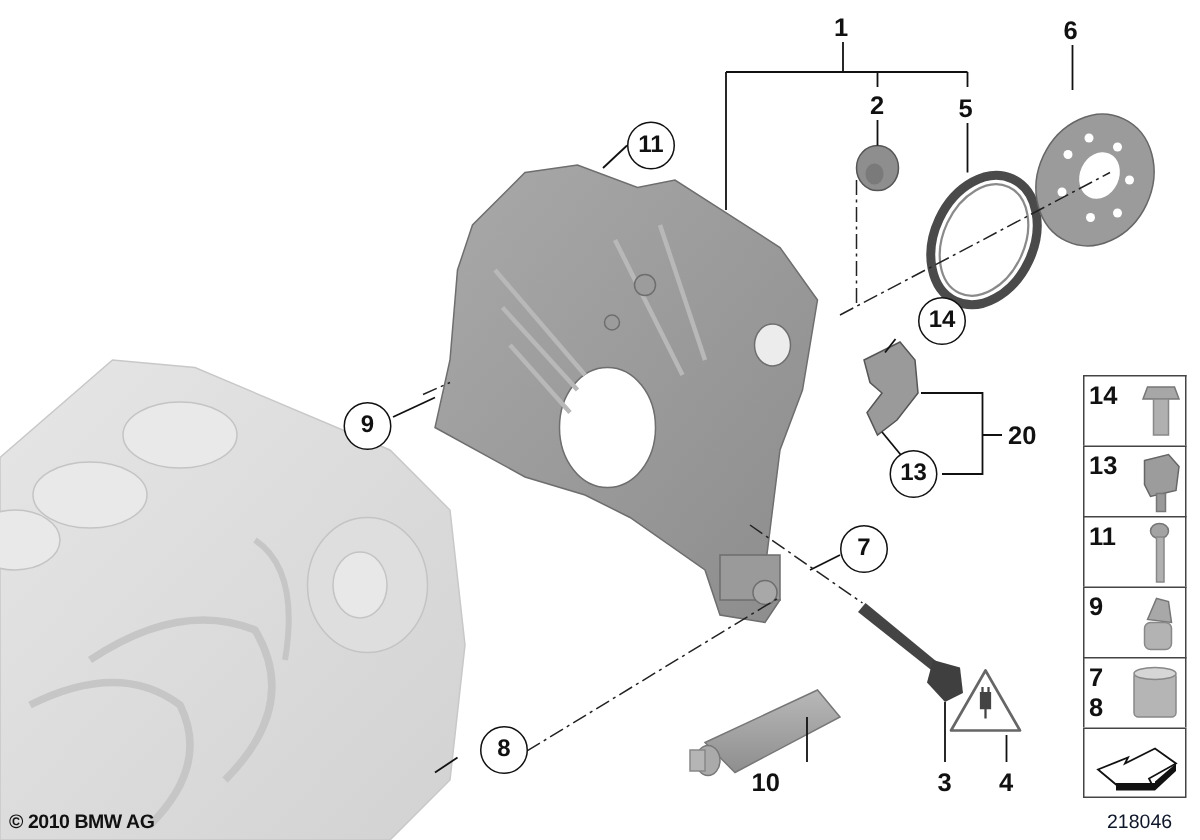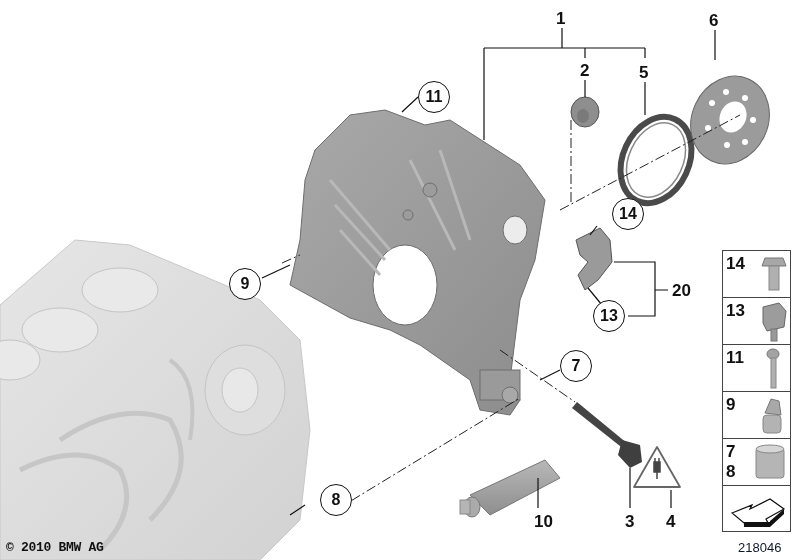--- a/index.html
+++ b/index.html
@@ -1,20 +1,20 @@
 <!DOCTYPE html>
 <html><head>
 <meta charset="utf-8">
 <style>
   html, body { margin:0; padding:0; background:#ffffff; }
   body { width:800px; height:560px; position:relative; overflow:hidden; font-family:"Liberation Sans", sans-serif; }
   .stage { position:absolute; left:0; top:0; width:800px; height:560px; }
   .lbl { position:absolute; font-weight:bold; font-size:17px; color:#111; line-height:1; font-family:"Liberation Sans", sans-serif; }
   .circ { position:absolute; width:32px; height:32px; border:1.6px solid #111; border-radius:50%; background:#fff; box-sizing:border-box; display:flex; align-items:center; justify-content:center; font-weight:bold; font-size:16px; color:#111; font-family:"Liberation Sans", sans-serif; }
-  .copyright { position:absolute; left:6px; top:540px; font-size:13px; color:#111; font-family:Liberation Mono, monospace; font-weight:bold; letter-spacing:-0.3px; }
+  .copyright { position:absolute; left:6px; top:540px; font-size:13px; color:#111; font-family:Liberation Sans, sans-serif; font-weight:bold; letter-spacing:-0.3px; }
   .docnum { position:absolute; left:738px; top:540px; font-size:13px; color:#0f172a; font-family:Liberation Sans, sans-serif; }
   .legend { position:absolute; left:722px; top:250px; width:69px; }
   .legend .cell { position:relative; border:1px solid #444; border-bottom:none; height:47px; box-sizing:border-box; background:#fff; }
   .legend .cell:last-child { border-bottom:1px solid #444; }
   .legend .num { position:absolute; left:3px; top:3px; font-weight:bold; font-size:17px; color:#111; line-height:1.15; font-family:"Liberation Sans", sans-serif; }
   .legend svg { position:absolute; }
 </style>
 </head>
 <body>
 
@@ -140,21 +140,21 @@
       <path d="M282,263 L300,255"></path>
     </g>
   </svg>
 
   <span class="lbl" style="left:556px;top:10px;">1</span>
   <span class="lbl" style="left:580px;top:62px;">2</span>
   <span class="lbl" style="left:625px;top:513px;">3</span>
   <span class="lbl" style="left:666px;top:513px;">4</span>
   <span class="lbl" style="left:639px;top:64px;">5</span>
   <span class="lbl" style="left:709px;top:12px;">6</span>
-  <span class="lbl" style="left:534px;top:513px;">10</span>
+  <span class="lbl" style="left:501px;top:513px;">10</span>
   <span class="lbl" style="left:672px;top:282px;">20</span>
 
   <div class="circ" style="left:560px;top:350px;">7</div>
   <div class="circ" style="left:320px;top:484px;">8</div>
   <div class="circ" style="left:229px;top:268px;">9</div>
   <div class="circ" style="left:418px;top:81px;">11</div>
   <div class="circ" style="left:593px;top:300px;">13</div>
   <div class="circ" style="left:612px;top:198px;">14</div>
 
   <div class="legend">

